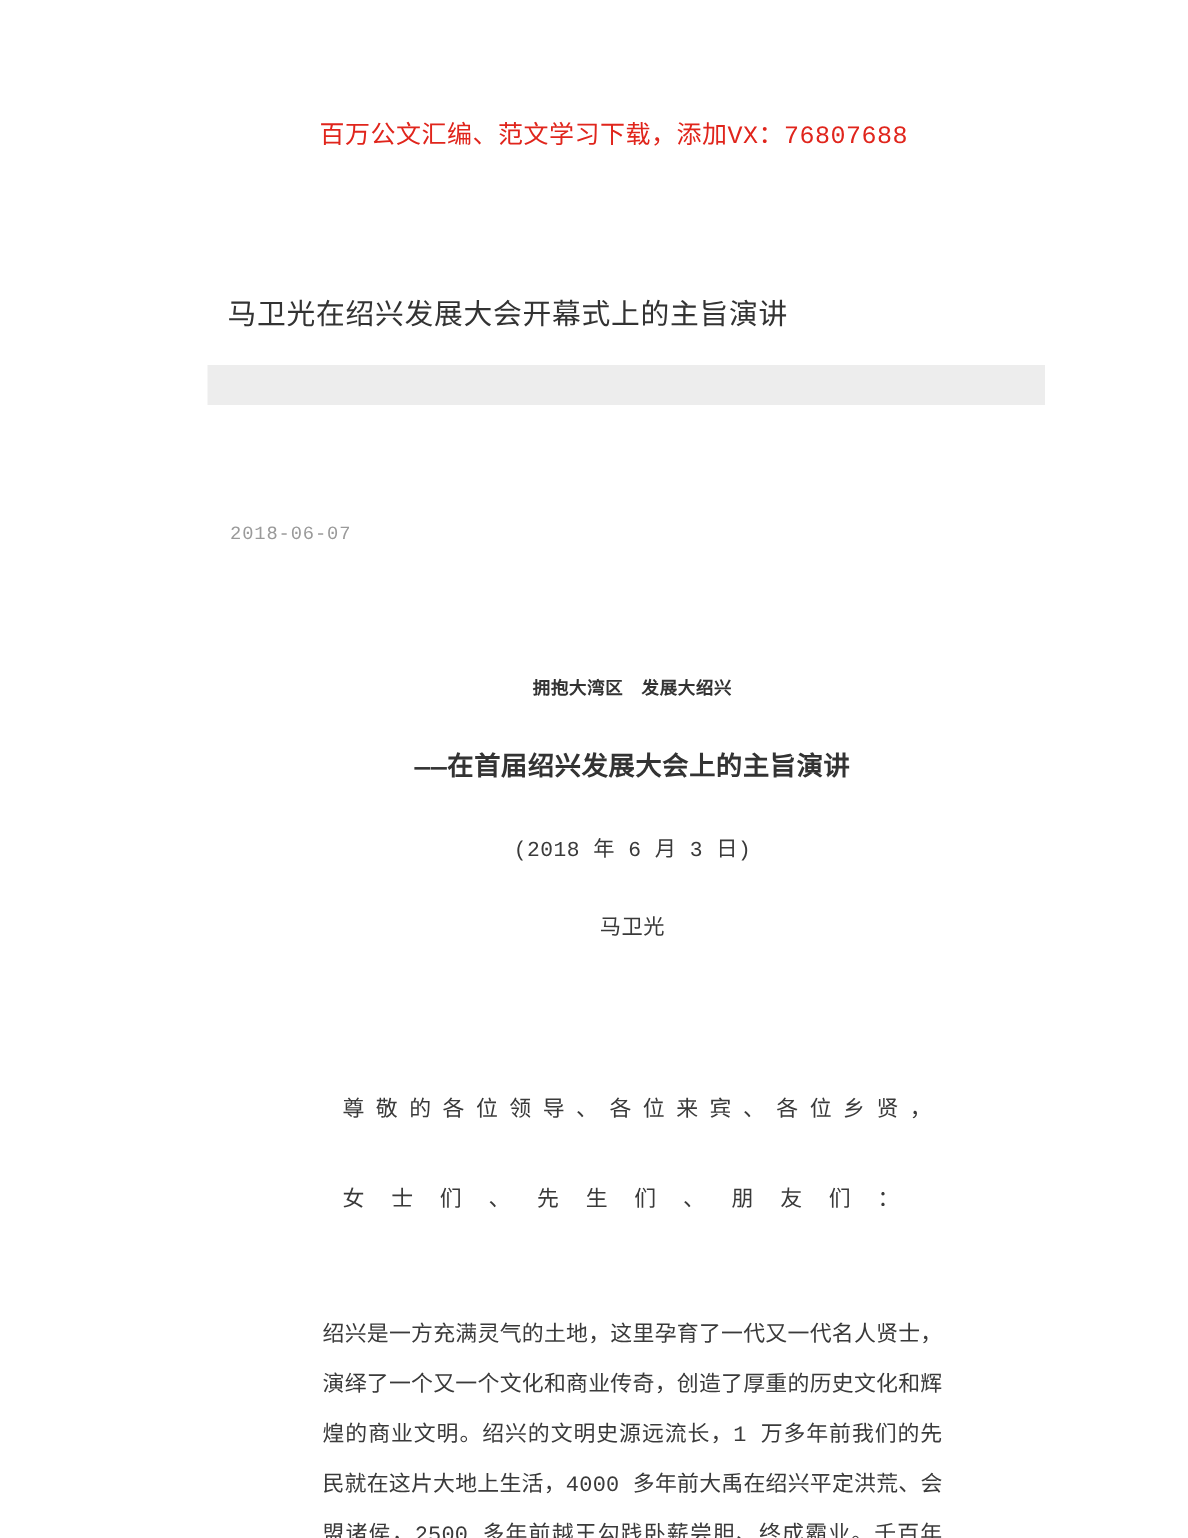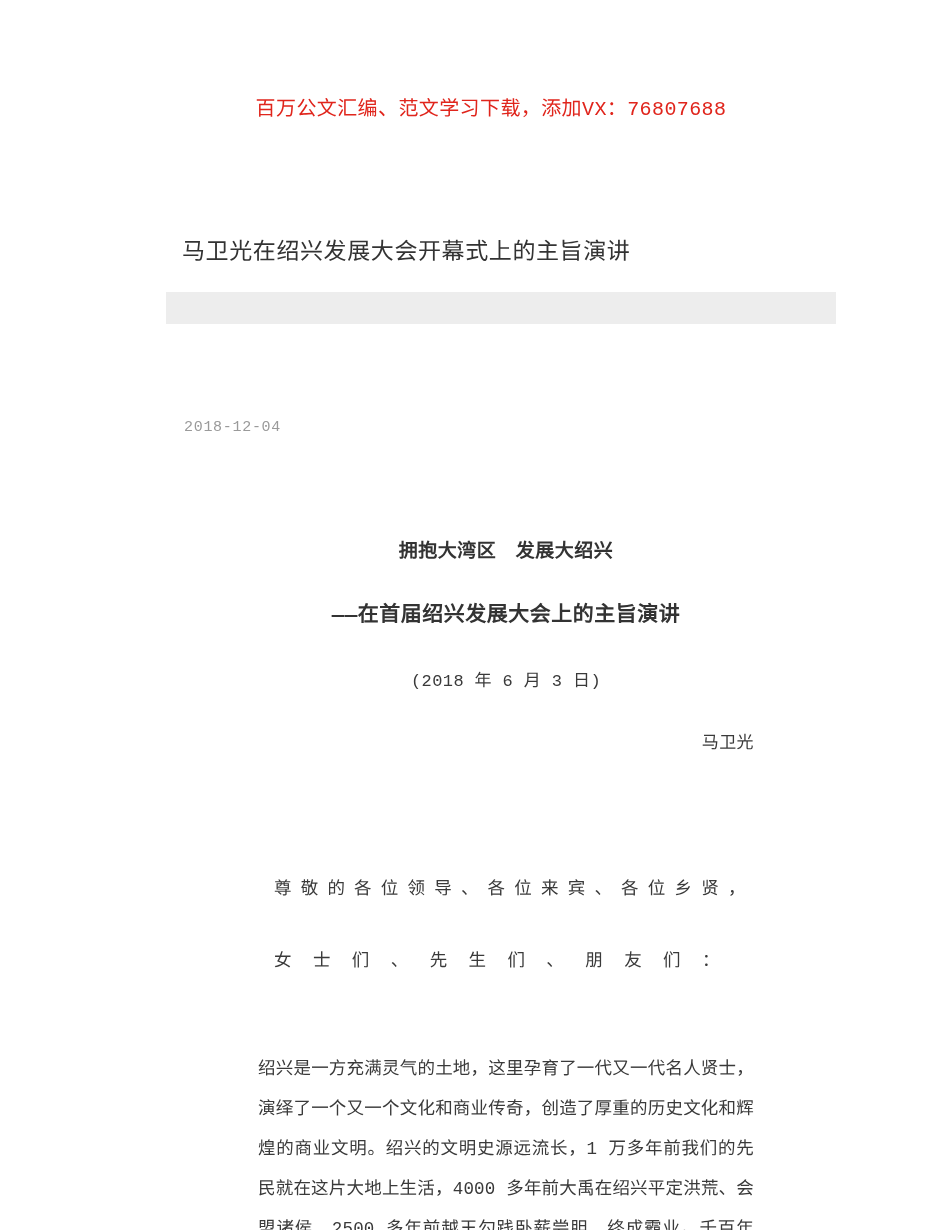--- a/index.html
+++ b/index.html
@@ -72,21 +72,21 @@
     width: 592px;
     margin: 0 auto;
     margin-left: 178px;
   }
 
   .doc-heading-block {
     text-align: center;
     margin-top: 18px;
   }
   .doc-title-main {
-    font-size: 19px;
+    font-size: 14px;
     font-weight: 700;
     color: #333333;
     line-height: 32px;
     letter-spacing: 0.5px;
   }
   .doc-title-sub {
     font-size: 21px;
     font-weight: 700;
     color: #333333;
     line-height: 32px;
@@ -99,21 +99,20 @@
     line-height: 30px;
     margin-top: 3px;
     letter-spacing: 0.4px;
   }
   .doc-author {
     font-size: 17px;
     font-weight: 400;
     color: #3a3a3a;
     line-height: 30px;
     letter-spacing: 0.4px;
-    text-align: right;
   }
 
   .doc-body {
     margin-top: 30px;
   }
   .para {
     font-size: 17.5px;
     line-height: 40px;
     color: #3a3a3a;
     text-align: justify;
@@ -147,21 +146,21 @@
 <div class="promo-banner">
   <span class="promo-text">百万公文汇编、范文学习下载，添加VX：76807688</span>
 </div>
 
 <div class="article-header">
   <h1 class="page-title">马卫光在绍兴发展大会开幕式上的主旨演讲</h1>
   <div class="header-divider"></div>
 </div>
 
 <div class="article-meta">
-  <div class="publish-date">2018-12-04</div>
+  <div class="publish-date">2018-06-07</div>
 </div>
 
 <div class="document">
 
   <div class="doc-heading-block">
     <div class="doc-title-main">拥抱大湾区　发展大绍兴</div>
     <div class="doc-title-sub">——在首届绍兴发展大会上的主旨演讲</div>
     <div class="doc-date">(2018 年 6 月 3 日)</div>
     <div class="doc-author">马卫光</div>
   </div>

